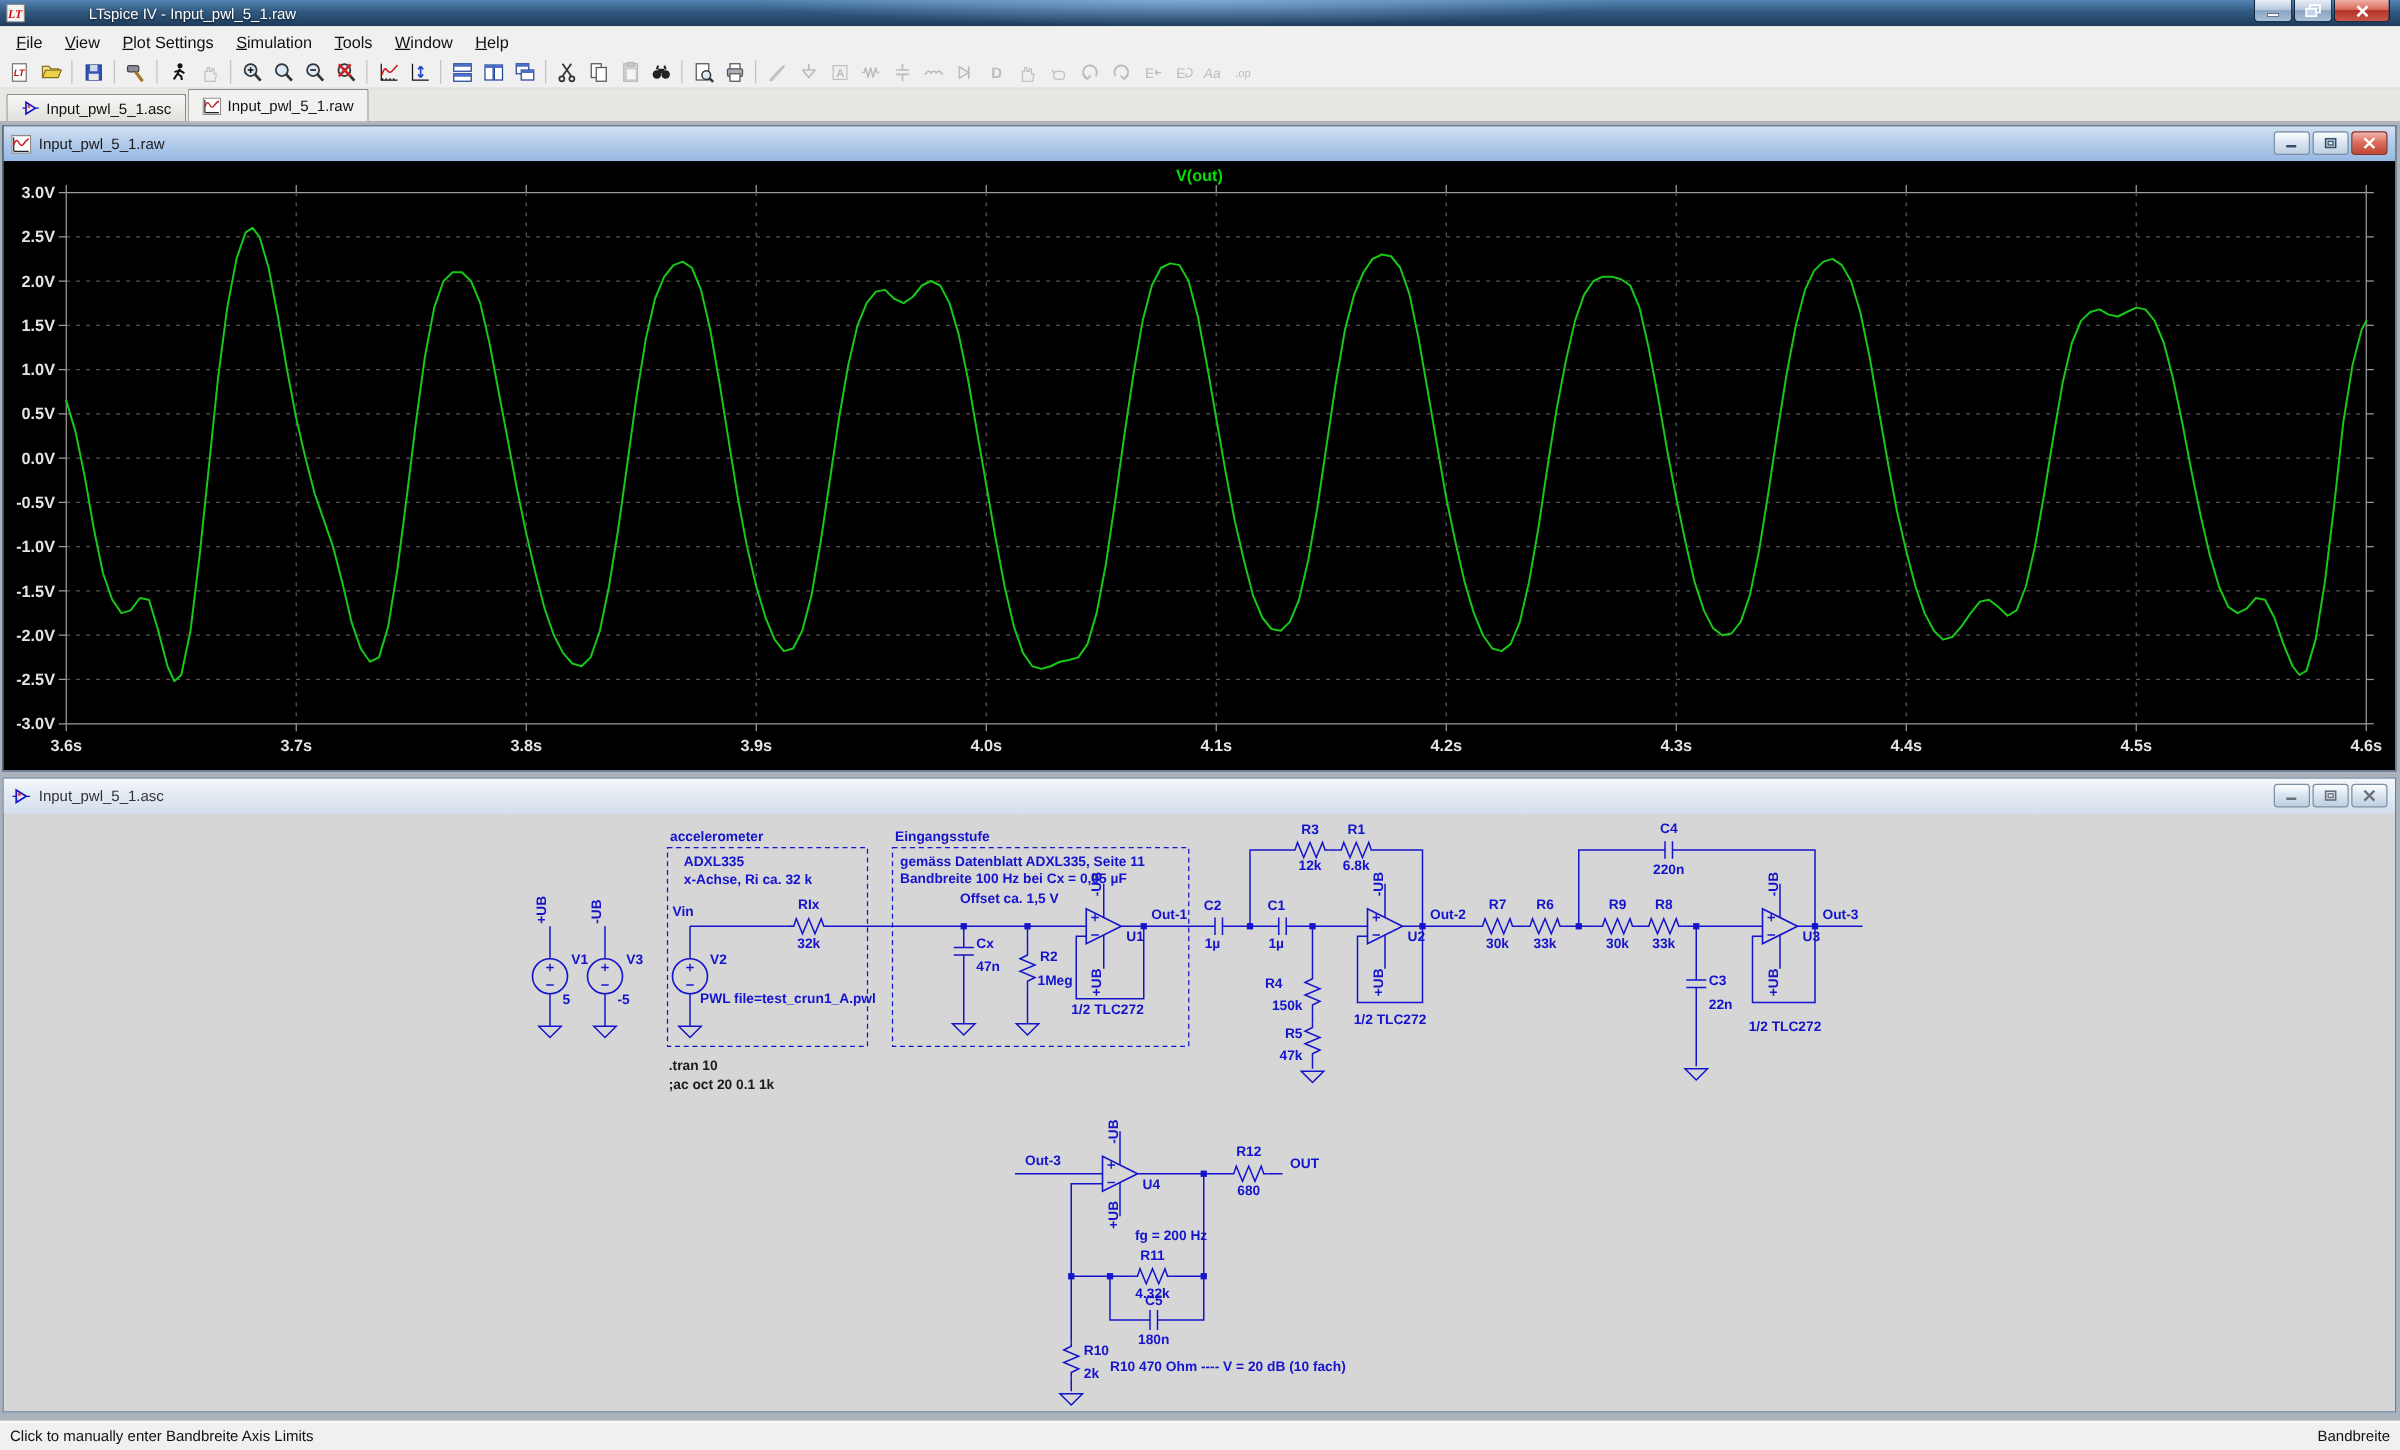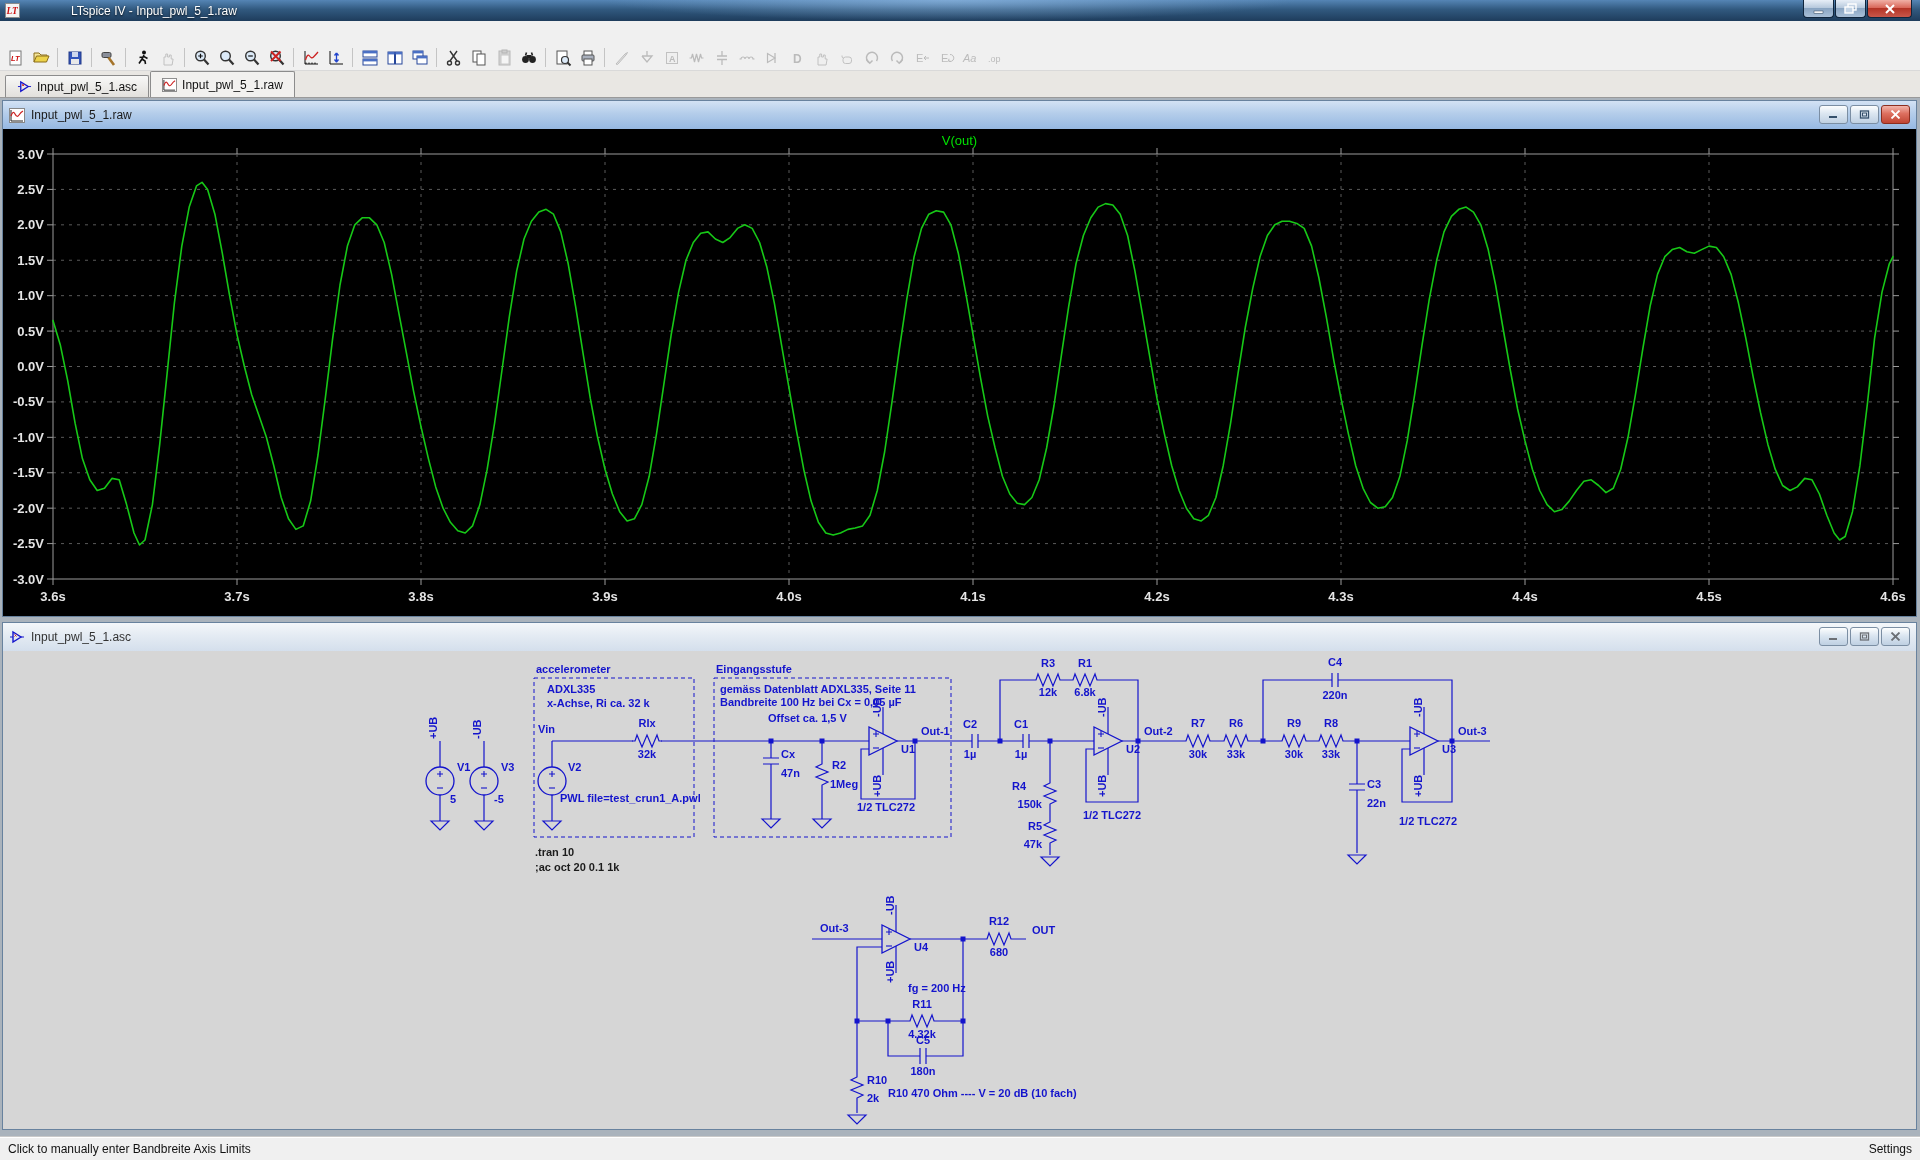--- a/index.html
+++ b/index.html
@@ -43,21 +43,21 @@
   .child-title.active-t{background:linear-gradient(180deg,#d3e2f4,#b4cdea 45%,#96b8e2);}
   .child-title.inactive-t{background:linear-gradient(180deg,#f4f7fa,#e4ebf3 45%,#d4dfec);color:#333;}
   .cbtns{position:absolute;right:6px;top:4px;display:flex;gap:2px;}
   .cb{width:27px;height:17px;border:1px solid #7b8ea3;border-radius:3px;
       background:linear-gradient(180deg,#fdfefe,#dbe6f1 45%,#bfd0e2);
       display:flex;align-items:center;justify-content:center;}
   .cb.close-red{background:linear-gradient(180deg,#f2b5ab,#dd6f5f 45%,#c04534);border-color:#8c2e20;}
   #wf-window{left:2px;top:2px;width:1915px;height:517px;background:#000;}
   #wf-plot-area{position:absolute;left:0;top:28px;width:1913px;height:487px;background:#000;overflow:hidden;}
   #plot-legend{position:absolute;left:0;top:4px;width:100%;text-align:center;
-    font-size:13px;font-weight:400;}
+    font-size:13px;font-weight:700;}
   .gdash{stroke:#5a5a5a;stroke-width:1;stroke-dasharray:3 5;}
   .gsolid{stroke:#9b9b9b;stroke-width:1;}
   .ylab{fill:#e4e4e4;font:700 13px "Liberation Sans",sans-serif;text-anchor:end;}
   .xlab{fill:#e4e4e4;font:700 13px "Liberation Sans",sans-serif;text-anchor:middle;}
   #sch-window{left:2px;top:524px;width:1915px;height:508px;background:#d6d6d6;}
   #sch-canvas{position:absolute;left:0;top:28px;width:1913px;height:478px;}
   .st{fill:#1414cc;font:700 11px "Liberation Sans",sans-serif;}
   .stc{text-anchor:middle;}
   .dir{fill:#1c1c1c;font:700 11px "Liberation Sans",sans-serif;}
   .sline{stroke:#1414cc;stroke-width:1.2;fill:none;}
@@ -93,20 +93,29 @@
           </svg>
         </div>
       <div class="wb close">
           <svg width="12" height="10">
             <path d="M2 1 L10 9 M10 1 L2 9" stroke="#fff" stroke-width="2"></path>
           </svg>
         </div>
     </div>
   </div>
 
+  <div class="menubar">
+    <span class="menu-item"><u>F</u>ile</span>
+    <span class="menu-item"><u>V</u>iew</span>
+    <span class="menu-item"><u>P</u>lot Settings</span>
+    <span class="menu-item"><u>S</u>imulation</span>
+    <span class="menu-item"><u>T</u>ools</span>
+    <span class="menu-item"><u>W</u>indow</span>
+    <span class="menu-item"><u>H</u>elp</span>
+  </div>
 
   <div class="toolbar">
     <div class="tb">
         <svg width="18" height="18">
           <rect x="3" y="2" width="11" height="14" fill="#fff" stroke="#777"></rect>
           <text x="4" y="12" font-size="7.5" font-weight="bold" font-style="italic" fill="#c11">LT</text>
         </svg>
       </div>
     <div class="tb">
         <svg width="18" height="18">
@@ -758,15 +767,15 @@
           <rect class="nodesq" x="854.5" y="1017.5" width="5" height="5"></rect>
           <rect class="nodesq" x="885.5" y="1017.5" width="5" height="5"></rect>
           <rect class="nodesq" x="960.5" y="1017.5" width="5" height="5"></rect>
         </g>
       </svg>
     </div>
   </div>
 
   <div class="statusbar">
     <span>Click to manually enter Bandbreite Axis Limits</span>
-    <span>Settings</span>
+    <span>Bandbreite</span>
   </div>
 </div>
 
 </body></html>

